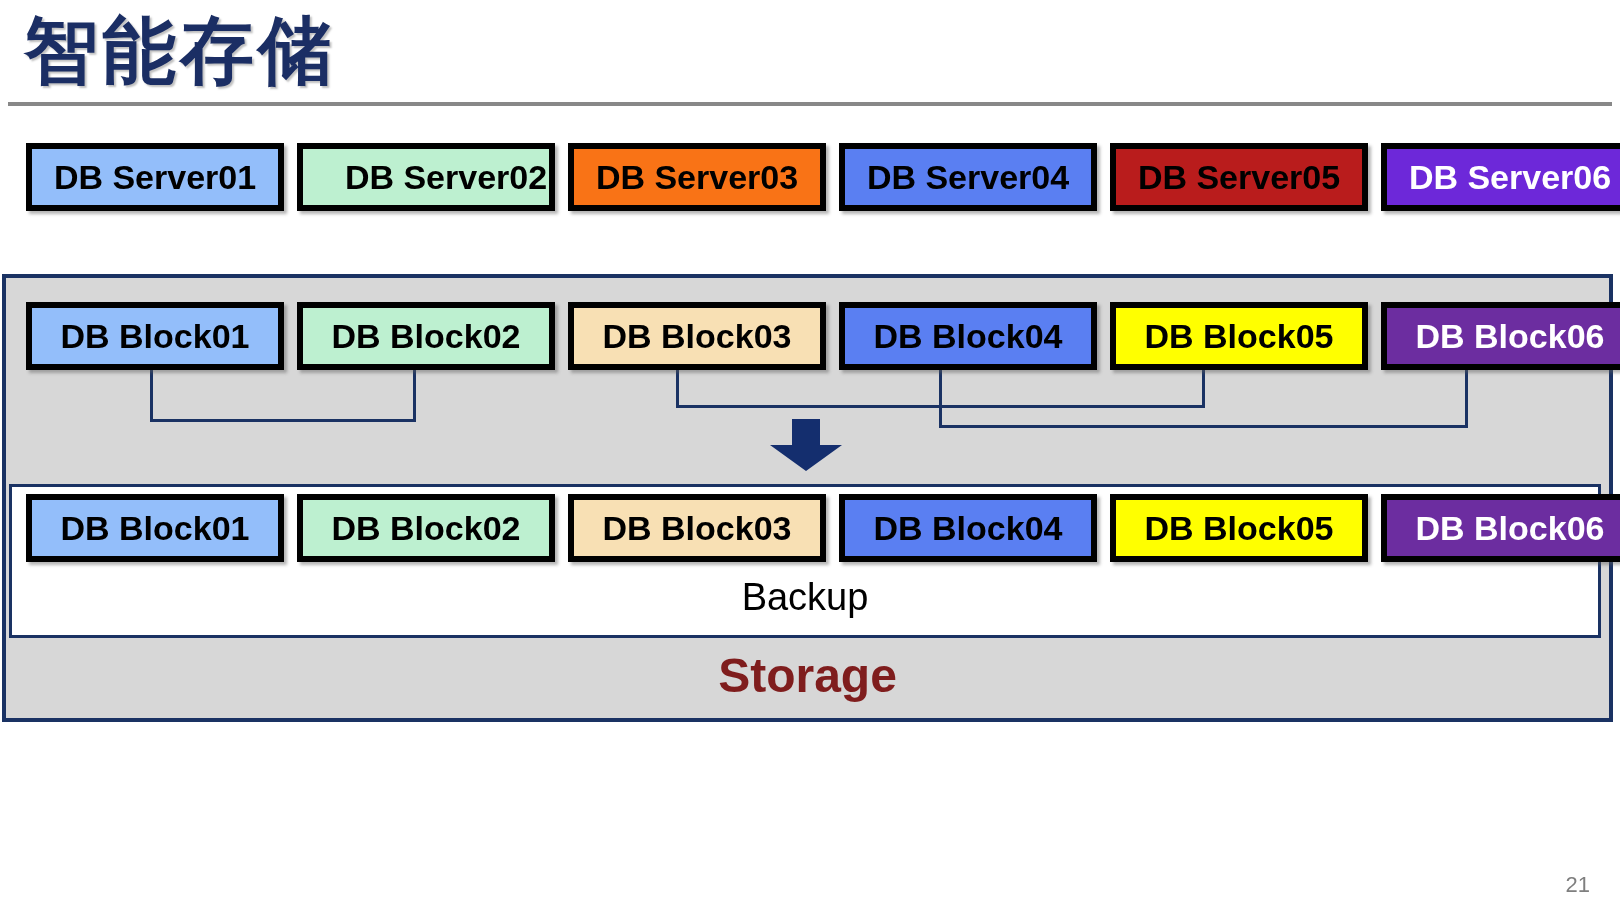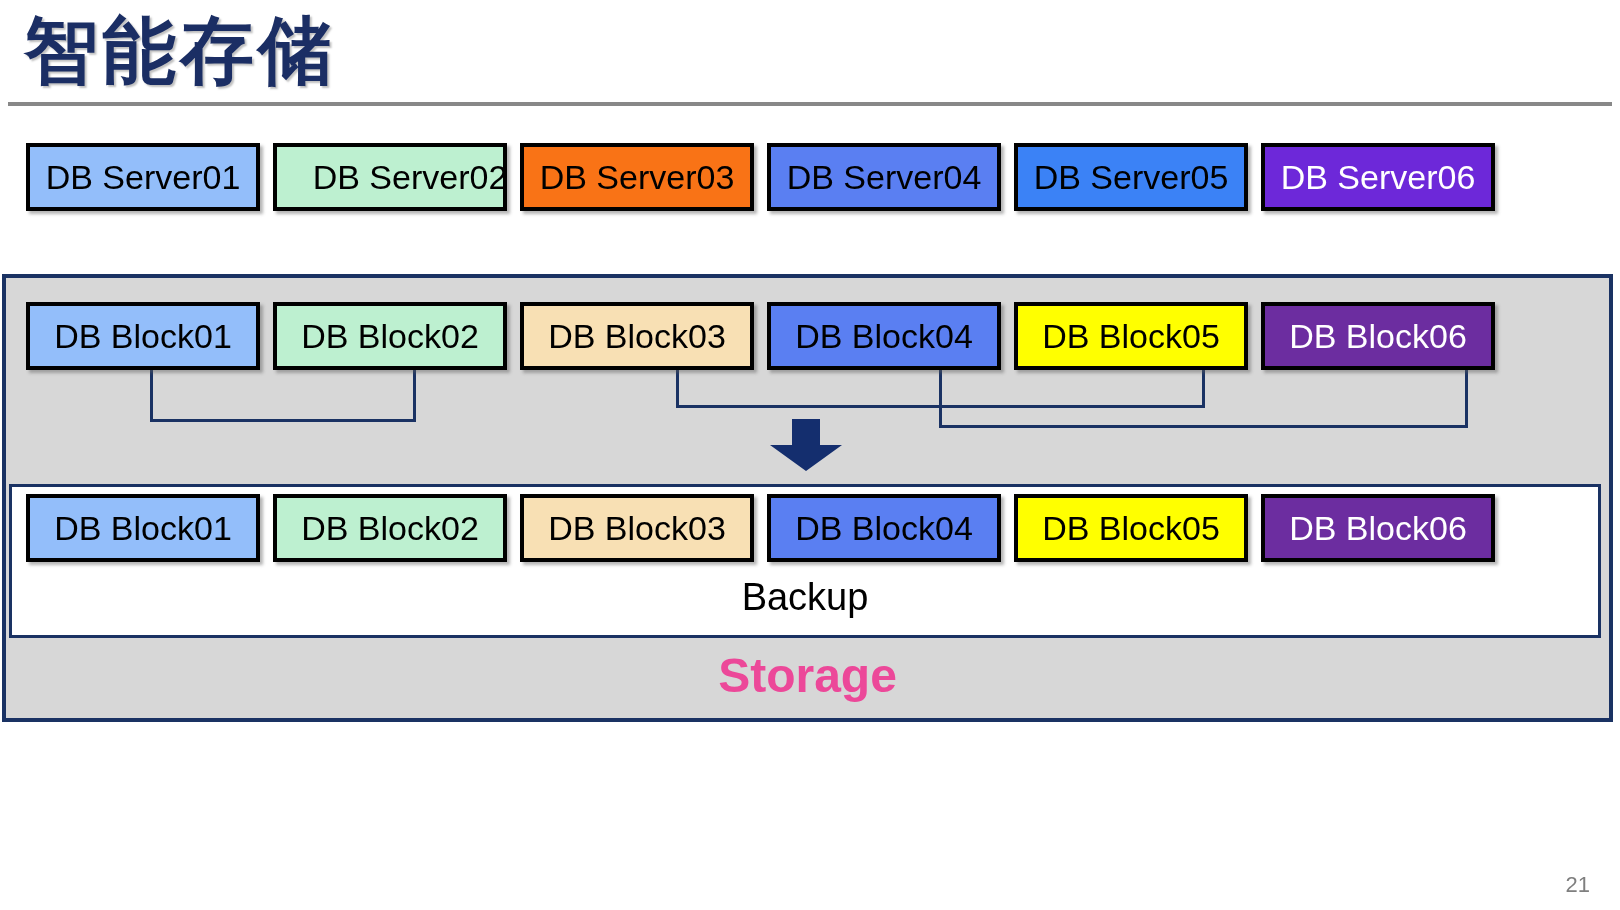--- a/index.html
+++ b/index.html
@@ -16,26 +16,27 @@
   }
 
   .rule { position: absolute; left: 8px; top: 102px; width: 1604px; height: 4px; background: #888888; }
 
   .box-row { position: absolute; left: 26px; display: flex; gap: 13px; }
   .row-servers { top: 143px; }
   .row-blocks-top { top: 302px; }
   .row-blocks-bottom { top: 494px; }
 
   .box {
-    width: 234px; height: 68px;
-    border: 4px solid #000000;
+    width: 258px; height: 68px;
+    border: 6px solid #000000;
     display: flex; align-items: center; justify-content: center;
     font-size: 34px; color: #000;
     box-shadow: 3px 3px 3px rgba(90,90,90,0.45);
     white-space: nowrap;
+    font-weight: bold;
   }
 
   .storage-container {
     position: absolute; left: 2px; top: 274px; width: 1611px; height: 448px;
     background: #D7D7D7; border: 4px solid #1A3263;
   }
 
   .backup-panel {
     position: absolute; left: 9px; top: 484px; width: 1592px; height: 154px;
     background: #ffffff; border: 3px solid #1A3263;
@@ -45,21 +46,21 @@
 
   .arrow-svg { position: absolute; left: 770px; top: 419px; width: 72px; height: 52px; }
 
   .backup-label {
     position: absolute; left: 9px; top: 576px; width: 1592px;
     text-align: center; font-size: 38px; color: #000;
   }
 
   .storage-label {
     position: absolute; left: 2px; top: 648px; width: 1611px;
-    text-align: center; font-size: 48px; font-weight: 700; color: #ec4899;
+    text-align: center; font-size: 48px; font-weight: 700; color: #7f1d1d;
   }
 
   .caption {
     position: absolute; left: 0; top: 748px; width: 1620px;
     text-align: center; font-size: 55px; line-height: 80px; color: #000;
   }
 
   .page-number {
     position: absolute; right: 30px; top: 872px;
     font-size: 22px; color: #7F7F7F;
@@ -79,21 +80,21 @@
       </div>
     <div class="box" style="background-color: rgb(189, 240, 208); color: rgb(0, 0, 0); padding-left: 40px;">
         <span>DB Server02</span>
       </div>
     <div class="box" style="background-color: #f97316; color: rgb(0, 0, 0);">
         <span>DB Server03</span>
       </div>
     <div class="box" style="background-color: rgb(90, 127, 242); color: rgb(0, 0, 0);">
         <span>DB Server04</span>
       </div>
-    <div class="box" style="background-color: #3b82f6; color: rgb(0, 0, 0);">
+    <div class="box" style="background-color: #b91c1c; color: rgb(0, 0, 0);">
         <span>DB Server05</span>
       </div>
     <div class="box" style="background-color: #6d28d9; color: rgb(255, 255, 255);">
         <span>DB Server06</span>
       </div>
   </div>
 
   <div class="storage-container"></div>
 
   <div class="connector" style="left:149.5px; top:368px; width:3px; height:54px;"></div>

